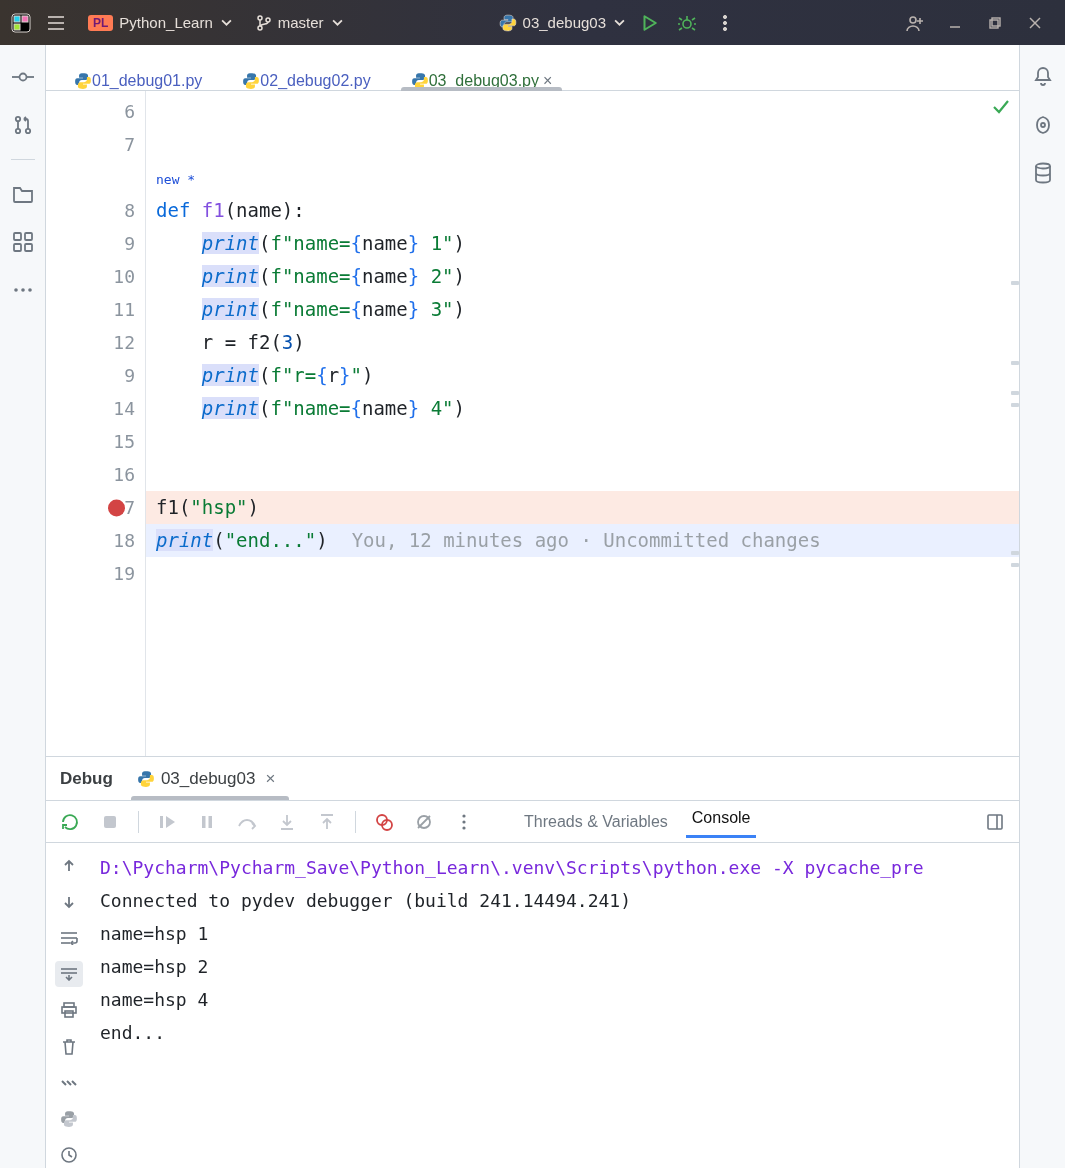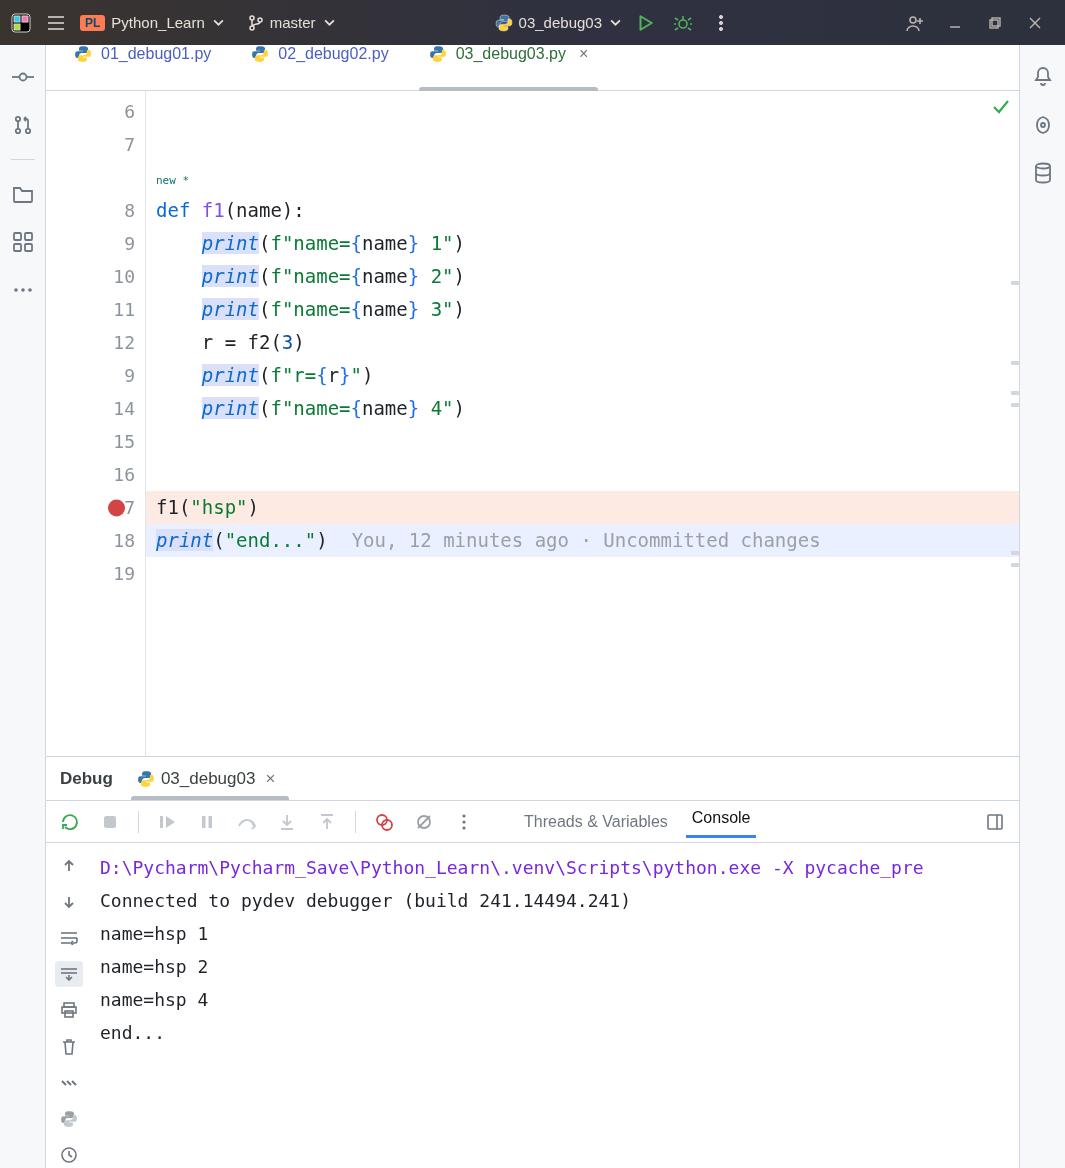--- a/index.html
+++ b/index.html
@@ -30,59 +30,59 @@
   }
   *{box-sizing:border-box;}
   html,body{margin:0;padding:0;font-family:-apple-system,Segoe UI,Helvetica,Arial,sans-serif;font-size:14px;color:var(--fg);}
   body{width:1065px;height:1168px;overflow:hidden;background:var(--bg-app);}
 
   
   .titlebar{height:45px;background:linear-gradient(90deg,#3a342f 0%, #2f3140 55%, #2d303d 100%);display:flex;align-items:center;color:#d9d3cf;font-size:15px;}
   .titlebar .seg{display:flex;align-items:center;gap:10px;padding:0 10px;}
   .titlebar .logo{width:22px;height:22px;display:flex;align-items:center;justify-content:center;}
   .titlebar .hamb{color:var(--top-icon);}
-  .proj-badge{background:#ff7b54;color:#0c4a6e;font-weight:700;border-radius:3px;padding:1px 5px;font-size:12px;}
+  .proj-badge{background:#ff7b54;color:#701a75;font-weight:700;border-radius:3px;padding:1px 5px;font-size:12px;margin-left:8px;}
   .titlebar .drop{display:flex;align-items:center;gap:6px;color:#e6dfd9;cursor:pointer;}
   .titlebar .icon-sm{width:16px;height:16px;}
   .spacer{flex:1;}
   .win-btn{width:40px;height:44px;display:flex;align-items:center;justify-content:center;color:var(--top-icon);}
   .titlebar svg{stroke:currentColor;}
 
   .chev{margin-left:2px;}
 
   
   .body-row{display:flex;height:calc(1168px - 45px);}
   .leftbar,.rightbar{width:46px;background:var(--bg-side);display:flex;flex-direction:column;align-items:center;padding-top:18px;gap:20px;color:var(--icon);}
   .rightbar{border-left:1px solid var(--border);}
   .leftbar{border-right:1px solid var(--border);}
   .leftbar .divider{width:24px;height:1px;background:var(--border);margin:0;}
   .tool-btn{width:28px;height:28px;display:flex;align-items:center;justify-content:center;border-radius:4px;cursor:pointer;}
 
   .center{flex:1;display:flex;flex-direction:column;min-width:0;}
 
   
   .tabs{height:46px;display:flex;align-items:center;padding-left:8px;border-bottom:1px solid var(--border);}
-  .tab{display:flex;align-items:flex-start;gap:9px;padding:0 20px;height:100%;font-size:16px;color:#2f6f3a;cursor:pointer;position:relative;}
+  .tab{display:flex;align-items:flex-end;gap:0;padding:0 20px;height:100%;font-size:16px;color:#2f6f3a;cursor:pointer;position:relative;}
   .tab .close{color:var(--icon);font-size:16px;margin-left:4px;display:none;}
   .tab.active{color:#2f6f3a;}
   .tab.active .close{display:inline;}
   .tab.active::after{content:"";position:absolute;left:10px;right:10px;bottom:-1px;height:4px;background:#b7bcc4;border-radius:3px 3px 0 0;}
   .tab.muted{color:#4a5fbf;}
   .tabs .more{margin-left:auto;padding:0 16px;color:var(--icon);}
 
   
   .editor-wrap{flex:1;display:flex;min-height:0;position:relative;background:var(--bg-app);}
   .gutter{width:100px;text-align:right;font-family:ui-monospace,Menlo,Consolas,monospace;font-size:18px;color:var(--gutter-num);padding-top:4px;border-right:1px solid #e1e5ea;background:var(--bg-gutter);user-select:none;}
   .gutter .gline{height:33px;line-height:33px;padding-right:10px;position:relative;}
   .gutter .bp::before{content:"";position:absolute;left:62px;top:50%;transform:translateY(-50%);width:17px;height:17px;border-radius:50%;background:#d34444;}
   .code{flex:1;font-family:ui-monospace,Menlo,Consolas,monospace;font-size:19px;line-height:33px;padding-top:4px;white-space:pre;overflow:hidden;}
   .cline{height:33px;padding-left:10px;}
   .hl-bp{background:var(--breakpoint-line);}
   .hl-cur{background:var(--cursor-line);}
-  .hint{font-size:11px;color:#0f766e;}
+  .hint{font-size:13px;color:#1d4ed8;}
   .inline-blame{color:#9aa0a6;font-size:19px;margin-left:24px;}
 
   .kw{color:var(--fg-kw);}
   .fn{color:var(--fg-call);font-style:italic;}
   .def{color:var(--fg-def);}
   .str{color:var(--fg-str);}
   .num{color:var(--fg-num);}
   .selbg{background:var(--sel-bg);}
   .fbr{color:var(--fg-fstr);}
 

